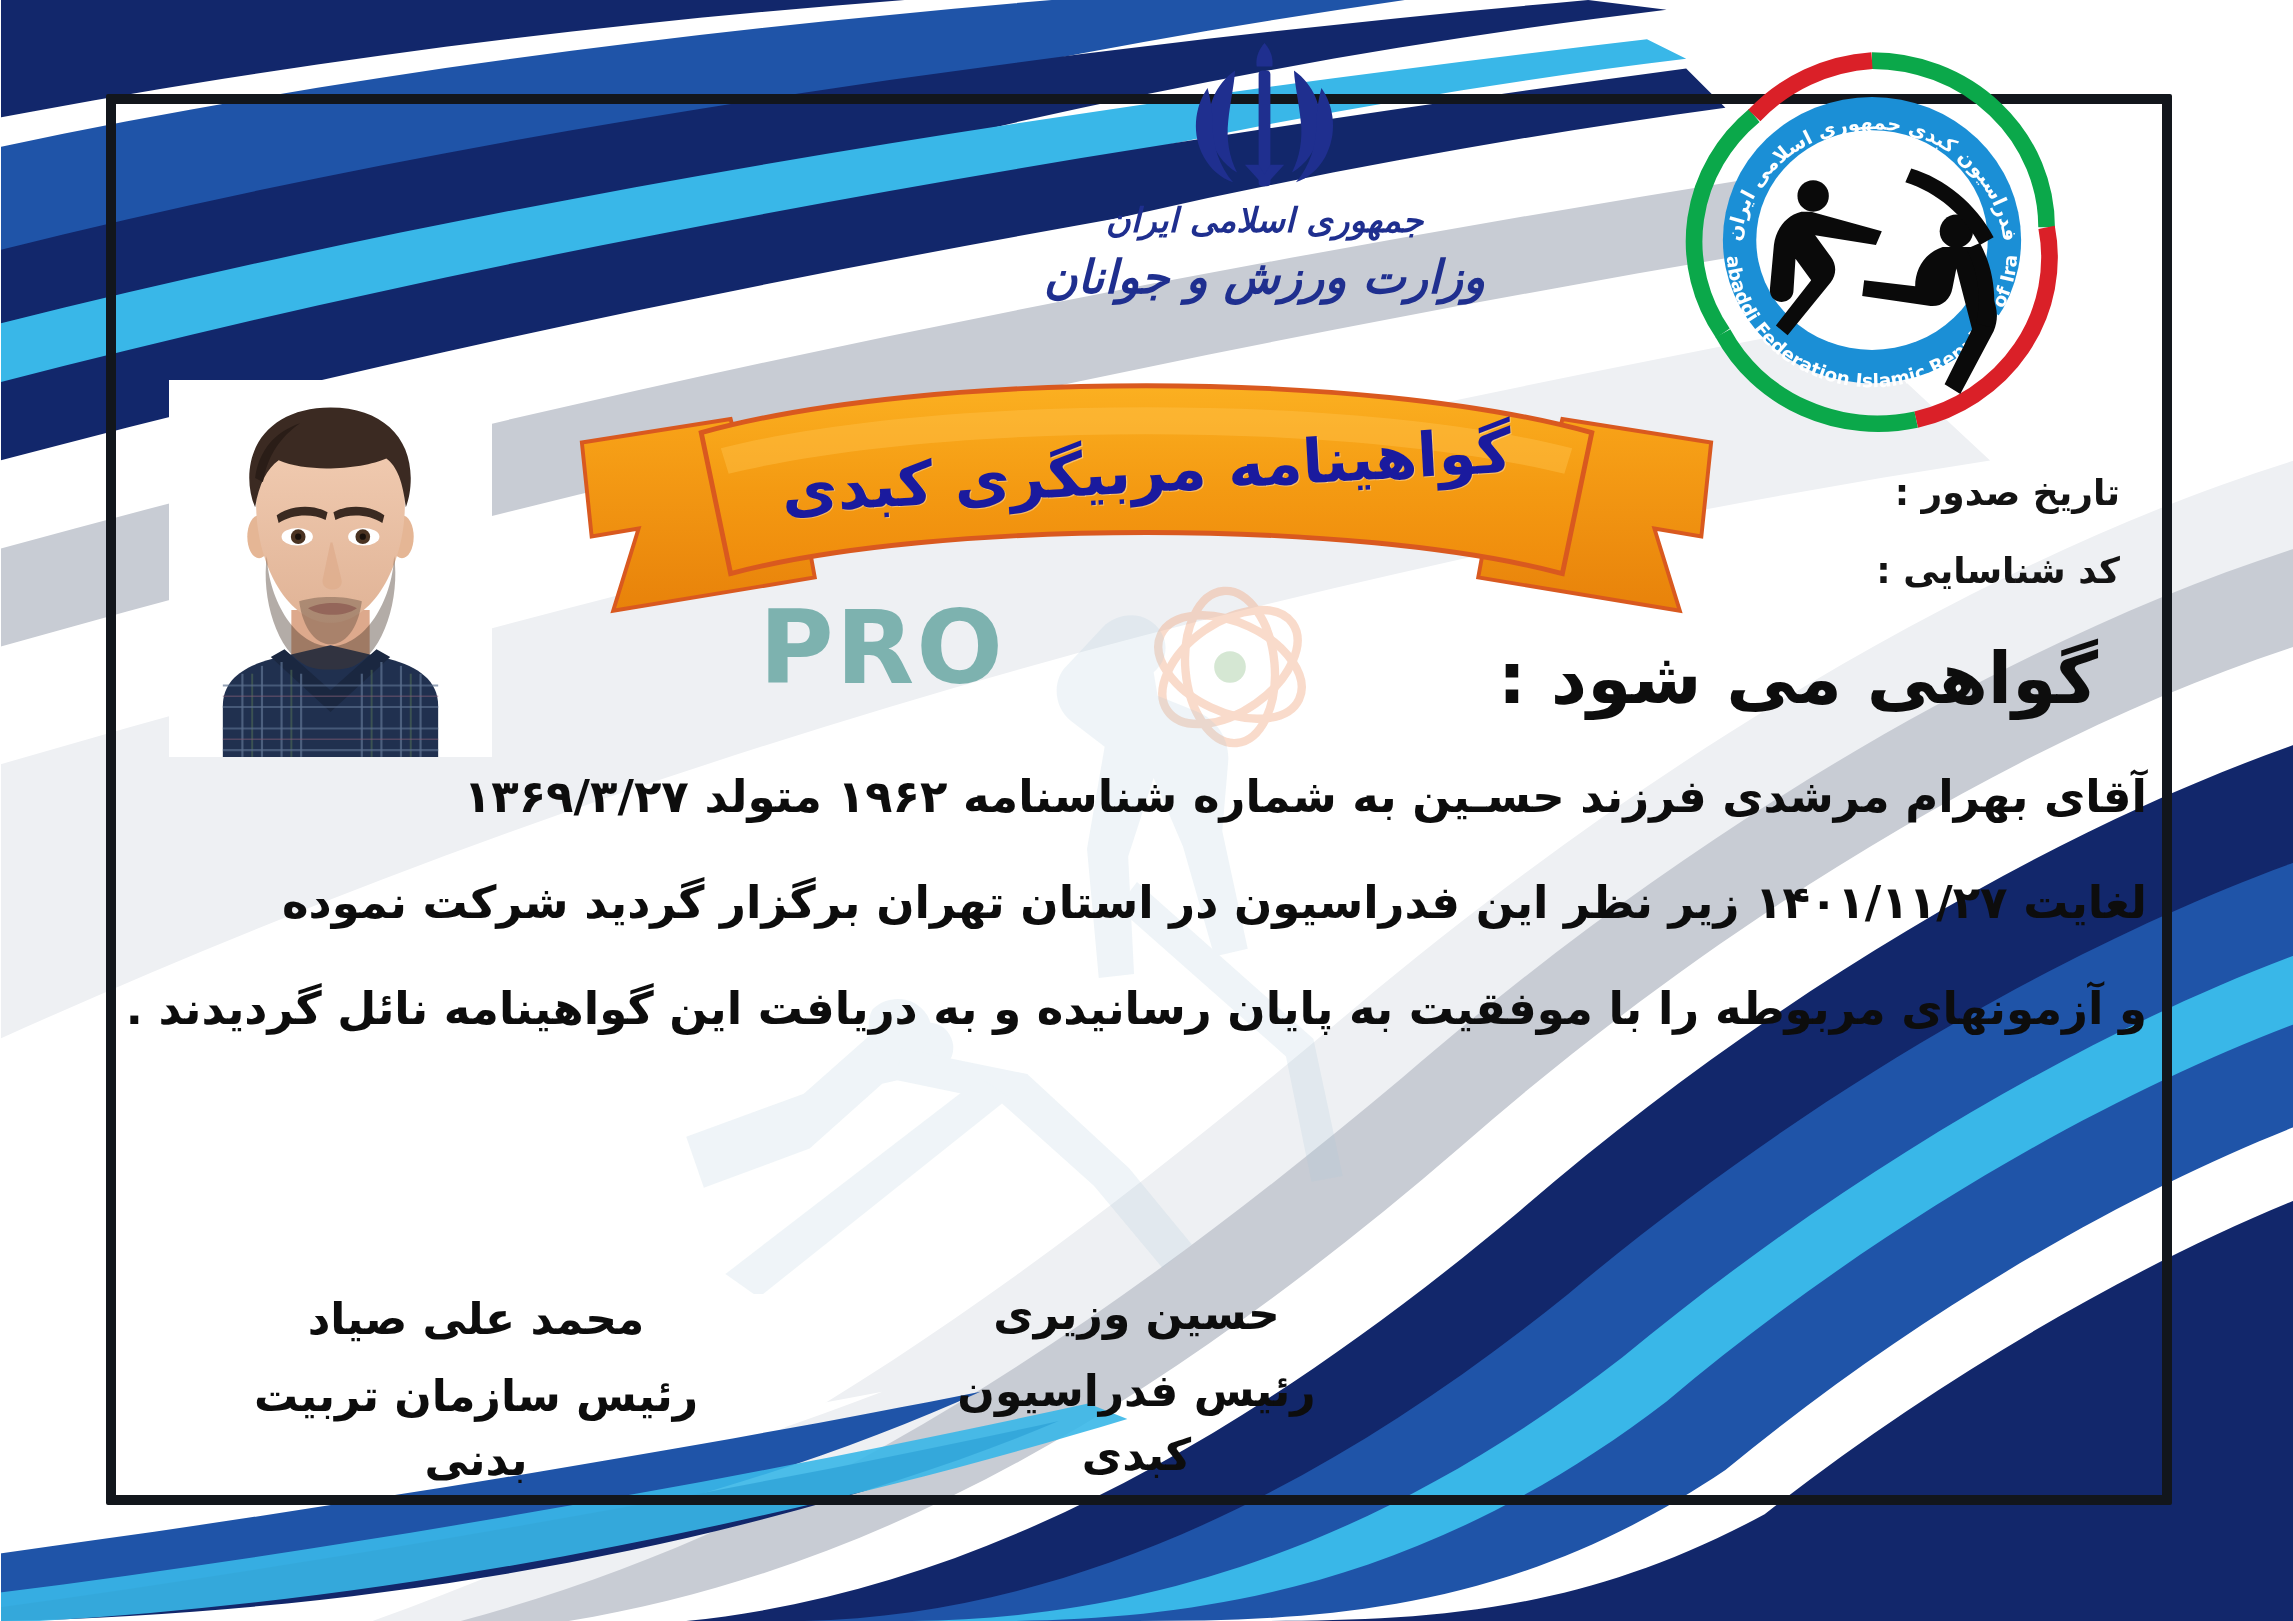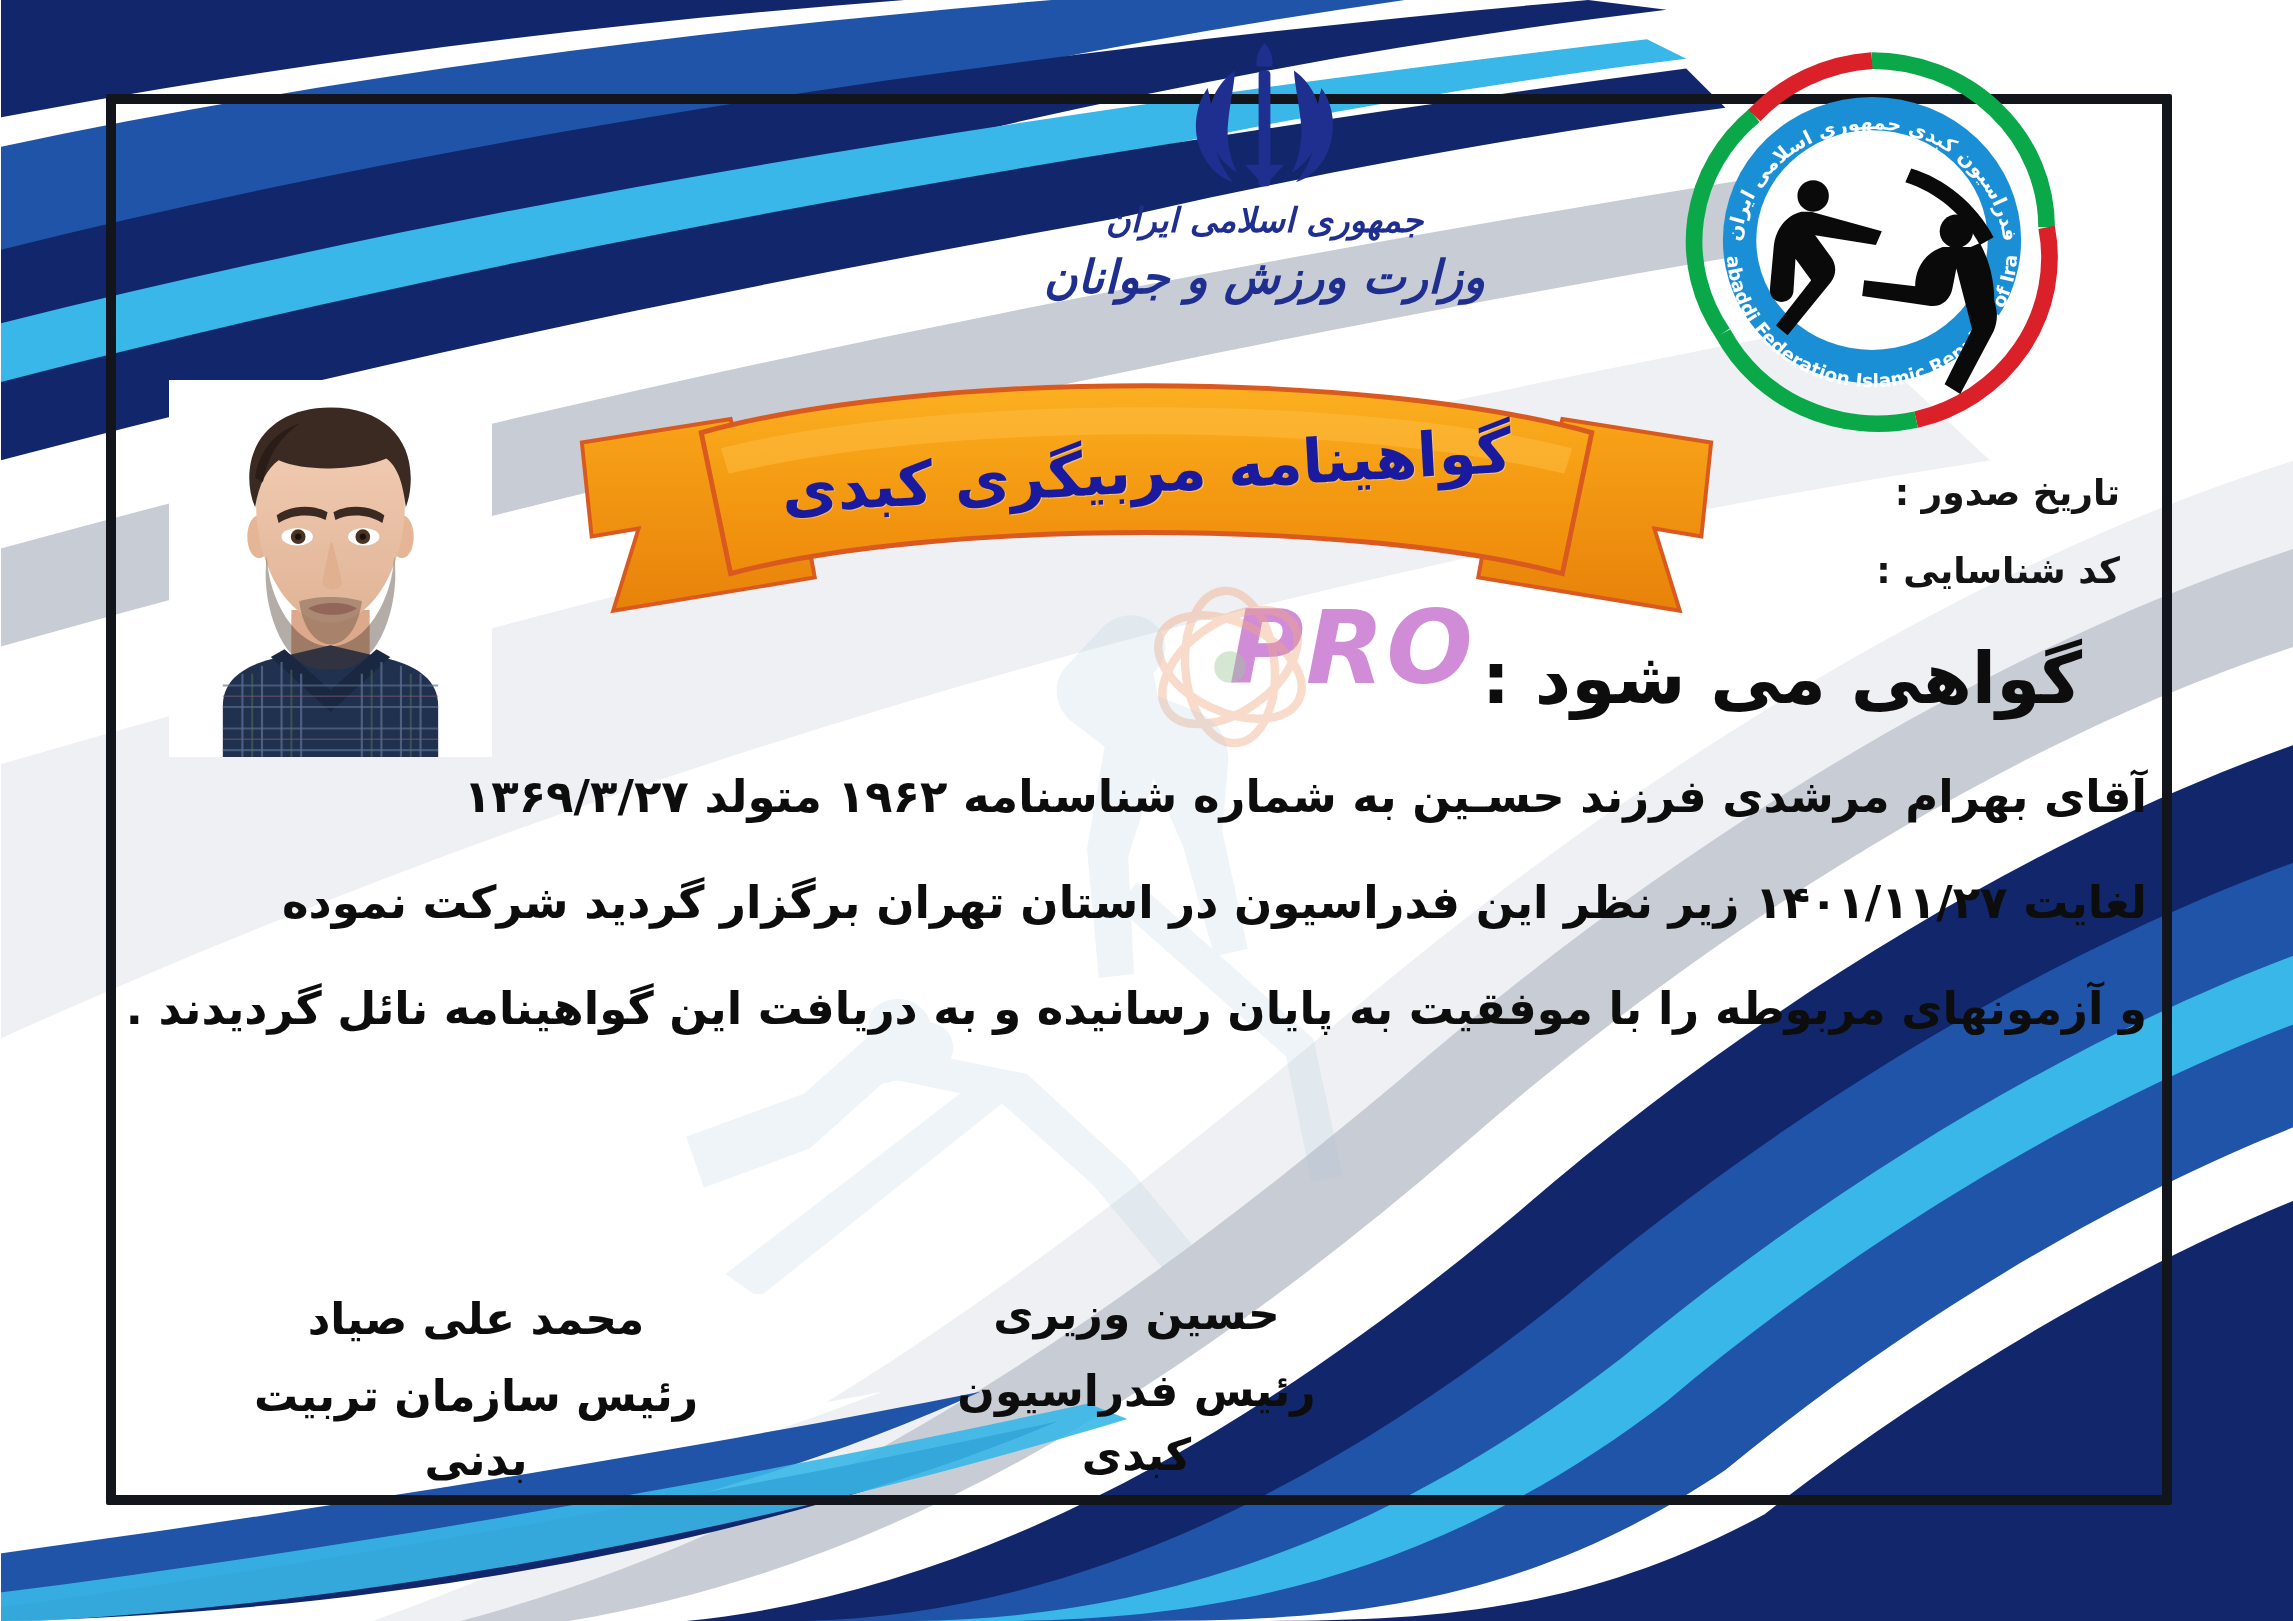--- a/index.html
+++ b/index.html
@@ -27,22 +27,22 @@
     z-index:3;
   }
 
   
   .wm-pro{
     position:absolute; left:730px; top:588px; width:745px; height:245px;
     z-index:1; opacity:.5;
   }
   .wm-pro .pro{
     font-family:"DejaVu Sans","Liberation Sans",sans-serif;
-    font-weight:900; font-style:italic; font-size:102px;
-    color:#a21caf; letter-spacing:2px; direction:ltr; text-align:right;
+    font-weight:900; font-size:102px;
+    color:#0f766e; letter-spacing:2px; direction:ltr; text-align:left;
     padding-left:29px;
   }
   .wm-pro .kab{
     font-family:"DejaVu Sans","Liberation Sans",sans-serif;
     font-weight:900; font-style:italic; font-size:114px;
     color:#a9cfa6; letter-spacing:1px; direction:ltr; text-align:left;
     margin-top:-17.6px;
   }
   .wm-atom{ position:absolute; left:1137px; top:574px; width:186px; height:186px; z-index:1; opacity:.55;}
   .wm-players{ position:absolute; left:549px; top:588px; width:1078px; height:706px; z-index:1; opacity:.30;}
@@ -99,21 +99,21 @@
     z-index:6; direction:rtl; text-align:right;
   }
   .meta-row{
     font-family:"DejaVu Sans","Liberation Sans",sans-serif;
     font-weight:700; font-size:36px; color:#141414;
     margin-bottom:33px; line-height:1.25;
   }
 
   
   .certify{
-    position:absolute; right:212px; top:637px; width:882px;
+    position:absolute; right:196px; top:637px; width:882px;
     z-index:6; direction:rtl; text-align:right;
     font-family:"DejaVu Sans","Liberation Sans",sans-serif;
     font-weight:900; font-size:71px; color:#0d0d0d;
   }
 
   
   .body-lines{
     position:absolute; right:147px; top:774px;
     width:1950px; z-index:6; direction:rtl;
   }

